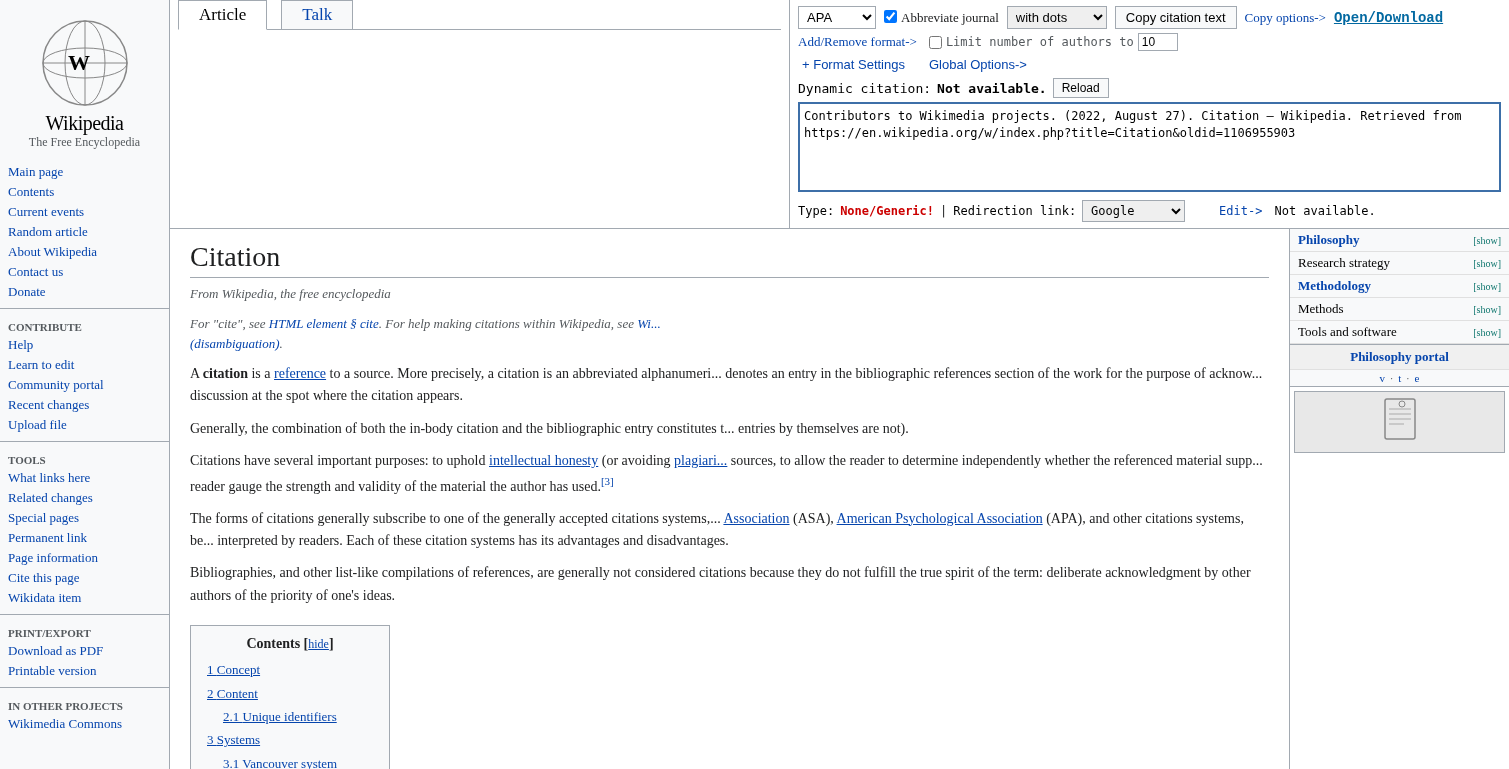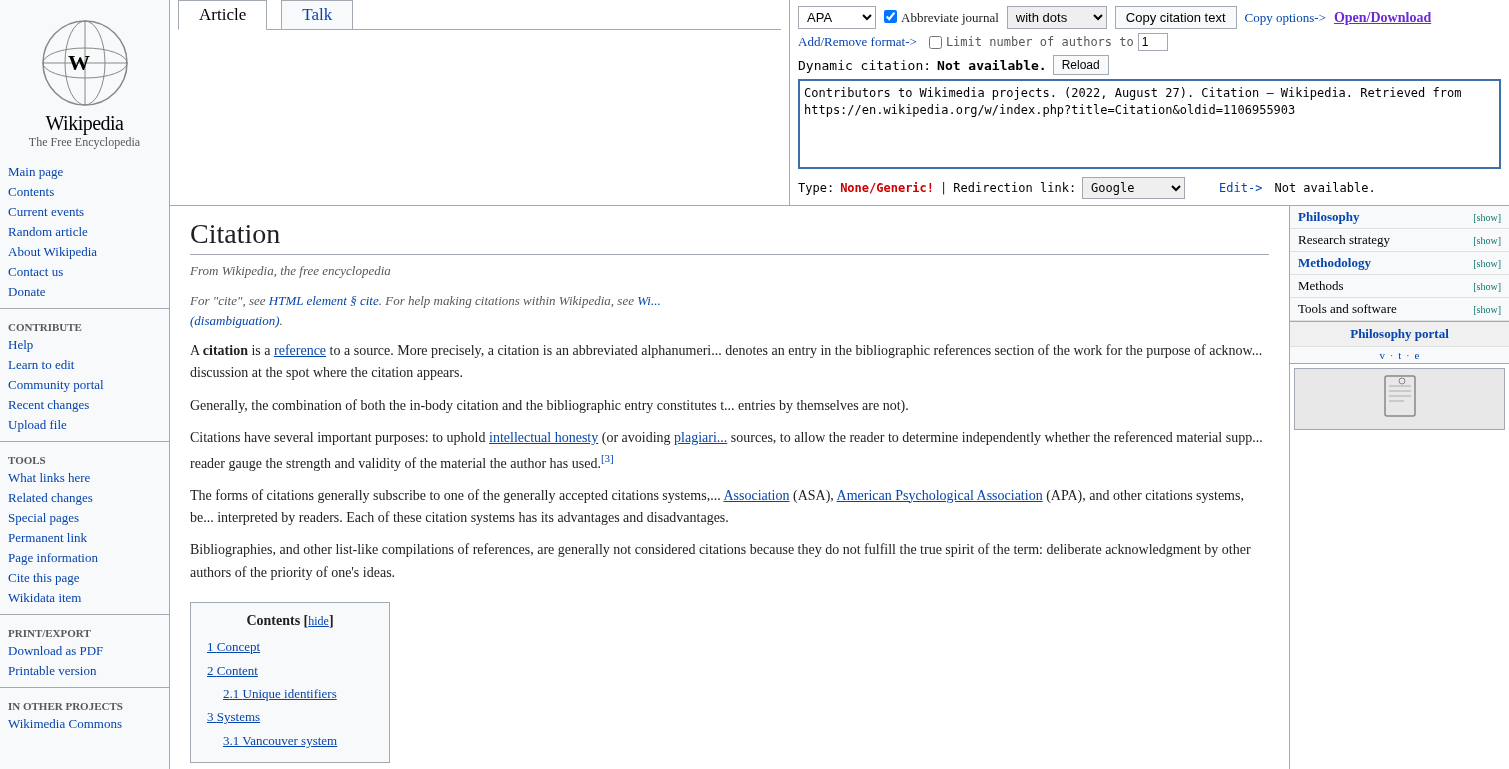--- a/index.html
+++ b/index.html
@@ -24,21 +24,21 @@
     
     select.apa-select { padding: 2px 4px; font-size: 13px; border: 1px solid #a2a9b1; background: #fff; }
     .checkbox-label { display: flex; align-items: flex-start; gap: 4px; font-size: 13px; }
     .with-dots-select { padding: 2px 4px; font-size: 13px; border: 1px solid #a2a9b1; }
     
     .btn-copy { padding: 3px 10px; font-size: 13px; border: 1px solid #a2a9b1; background: #f8f9fa; cursor: pointer; }
     .link-blue { color: #0645ad; cursor: pointer; font-size: 13px; text-decoration: none; }
     
     .add-remove { font-size: 13px; color: #0645ad; cursor: pointer; }
     .limit-row { display: flex; align-items: center; gap: 4px; font-family: monospace; font-size: 12px; color: #54595d; }
-    .number-input { width: 30px; padding: 1px 3px; font-size: 12px; border: 1px solid #a2a9b1; }
+    .number-input { width: 40px; padding: 1px 3px; font-size: 12px; border: 1px solid #a2a9b1; }
     
     .format-settings-btn { font-size: 13px; color: #0645ad; cursor: pointer; background: none; border: none; padding: 2px 4px; }
     .global-options-btn { font-size: 13px; color: #0645ad; cursor: pointer; background: none; border: none; padding: 2px 4px; }
     .dynamic-label { color: #000; }
     .dynamic-status { color: #000; font-weight: bold; }
     .reload-btn { padding: 2px 8px; font-size: 12px; border: 1px solid #a2a9b1; background: #f8f9fa; cursor: pointer; }
     .citation-textarea { width: 100%; height: 90px; font-family: monospace; font-size: 12px; border: 2px solid #3d6fa8; background: #fff; padding: 4px; resize: none; color: #000; line-height: 1.4; }
     .type-label { color: #000; }
     .type-value { color: #cc0000; font-weight: bold; }
     .redirect-label { color: #000; }
@@ -80,21 +80,21 @@
     .sr-label-plain { color: #000; }
     .sr-show { color: #0f766e; cursor: pointer; font-size: 10px; }
     .sr-portal { text-align: center; padding: 4px; background: #f0f0f0; font-size: 13px; color: #0645ad; font-weight: bold; cursor: pointer; border-top: 1px solid #a2a9b1; }
     .sr-vtl { text-align: center; font-size: 11px; color: #54595d; padding: 2px; border-top: 1px solid #e0e0e0; }
     .sr-vtl a { color: #0645ad; text-decoration: none; margin: 0 2px; }
     
     .thumbnail-box { background: #f8f9fa; border: 1px solid #a2a9b1; margin: 4px; }
     .thumbnail-inner { width: 100%; height: 60px; background: #e8e8e8; display: flex; align-items: center; justify-content: center; }
     
     .copy-options-link { color: #0645ad; font-size: 13px; cursor: pointer; }
-    .open-download-link { color: #6d28d9; font-size: 14px; cursor: pointer; font-weight: bold; text-decoration: underline; }
+    .open-download-link { color: #0369a1; font-size: 14px; cursor: pointer; font-weight: bold; text-decoration: underline; font-family: Liberation Mono, monospace; }
   </style>
 </head>
 <body>
 
 <div class="layout">
 
   <div class="sidebar">
     <div class="sidebar-logo">
       
       <svg viewBox="0 0 90 90" xmlns="http://www.w3.org/2000/svg">
@@ -191,20 +191,24 @@
 
         <div style="display:flex; align-items:center; gap:12px; margin-bottom:4px;">
           <a class="add-remove link-blue">Add/Remove format-&gt;</a>
           <div class="limit-row">
             <input type="checkbox" style="">
             <span>Limit number of authors to</span>
             <input type="number" class="number-input" value="10" style="">
           </div>
         </div>
 
+        <div style="display:flex; align-items:center; gap:16px; margin-bottom:4px;">
+          <button class="format-settings-btn">+ Format Settings</button>
+          <button class="global-options-btn">Global Options-&gt;</button>
+        </div>
 
         <div style="display:flex; align-items:center; gap:6px; margin-bottom:4px; font-family:monospace; font-size:13px;">
           <span class="dynamic-label">Dynamic citation:</span>
           <span class="dynamic-status">Not available.</span>
           <button class="reload-btn">Reload</button>
         </div>
 
         <div style="position:relative; margin-bottom:4px;">
           <textarea class="citation-textarea" style="width: 100%; height: 90px; font-family: monospace; font-size: 12px; border: 2px solid rgb(61, 111, 168); padding: 4px; resize: none;">Contributors to Wikimedia projects. (2022, August 27). Citation – Wikipedia. Retrieved from https://en.wikipedia.org/w/index.php?title=Citation&amp;oldid=1106955903</textarea>
         </div>

